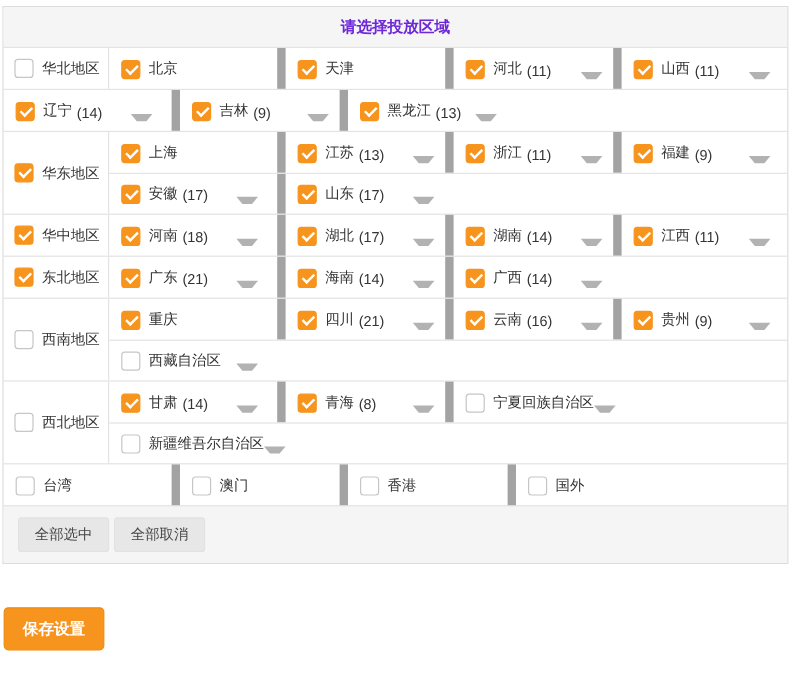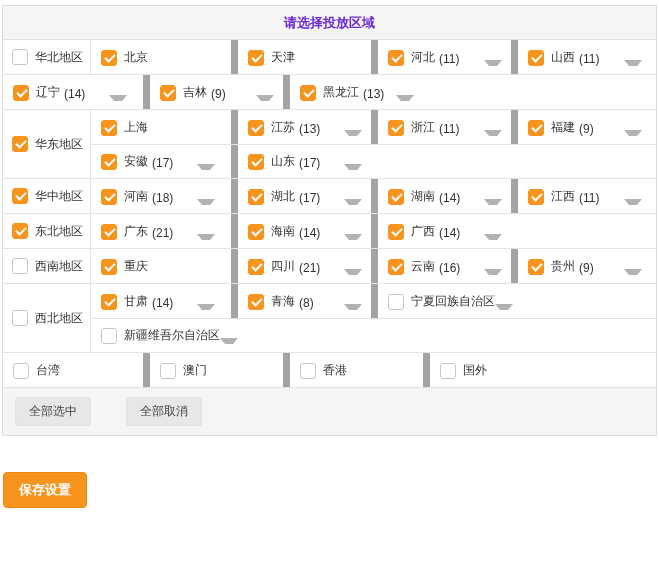--- a/index.html
+++ b/index.html
@@ -29,21 +29,21 @@
   .cb.on::after { content:""; position:absolute; left:3px; top:3px;
     width:8px; height:4px; border-left:2px solid #fff;
     border-bottom:2px solid #fff; transform:rotate(-45deg); }
   .lbl { margin-left:7px; white-space:nowrap; }
   .cnt { font-weight:normal; margin-left:4px; }
   .arw { margin-left:auto; padding-left:8px; width:0; height:0; cursor:pointer;
     border-left:5px solid transparent; border-right:5px solid transparent;
     border-top:6px solid #b2b2b2; }
 
   .footer-row { border-top:1px solid #e3e3e3; background:#f5f5f5;
-    padding:9px 12px; display:flex; gap:35px; align-items:center; }
+    padding:9px 12px; display:flex; gap:4px; align-items:center; }
   .gbtn { background:#e7e7e7; border:1px solid #e2e2e2; border-radius:3px;
     color:#444; font-size:12px; padding:5px 13px; cursor:pointer;
     font-family:inherit; }
 
   .save-btn { margin:36px 0 0 1px; background:#f7941d; border:1px solid #ef8a10;
     border-radius:4px; color:#fff; font-size:13px; font-weight:bold;
     padding:8px 15px; cursor:pointer; font-family:inherit; }
 </style>
 </head>
 <body>
@@ -281,20 +281,29 @@
                   <span class="lbl">云南</span>
                   <span class="cnt">(16)</span>
                   <span class="arw"></span>
                 </div>
               </div>
               <div class="cell last">
                 <div class="ci">
                   <span class="cb on"></span>
                   <span class="lbl">贵州</span>
                   <span class="cnt">(9)</span>
+                  <span class="arw"></span>
+                </div>
+              </div>
+            </div>
+            <div class="subrow">
+              <div class="cell last">
+                <div class="ci">
+                  <span class="cb"></span>
+                  <span class="lbl">西藏自治区</span>
                   <span class="arw"></span>
                 </div>
               </div>
             </div>
           </div>
         </div>
         <div class="region-row">
           <div class="region-cell">
             <span class="cb"></span>
             <span class="lbl">西北地区</span>

